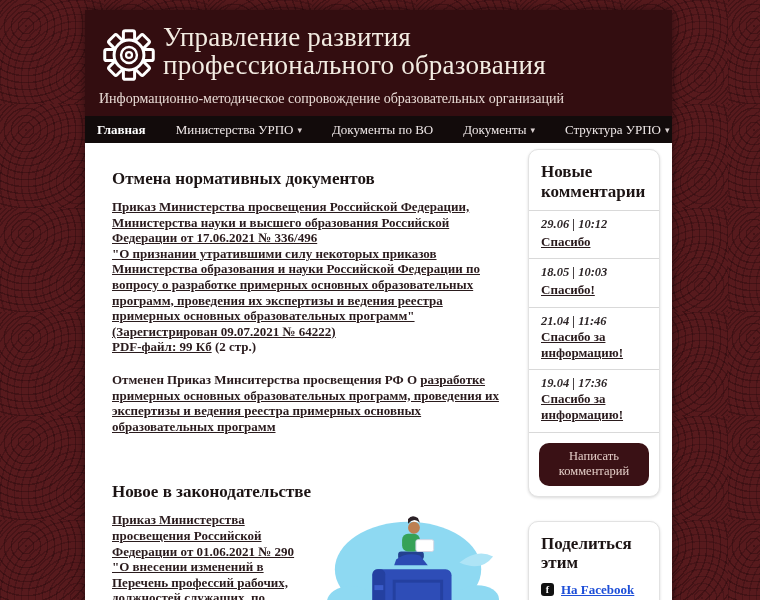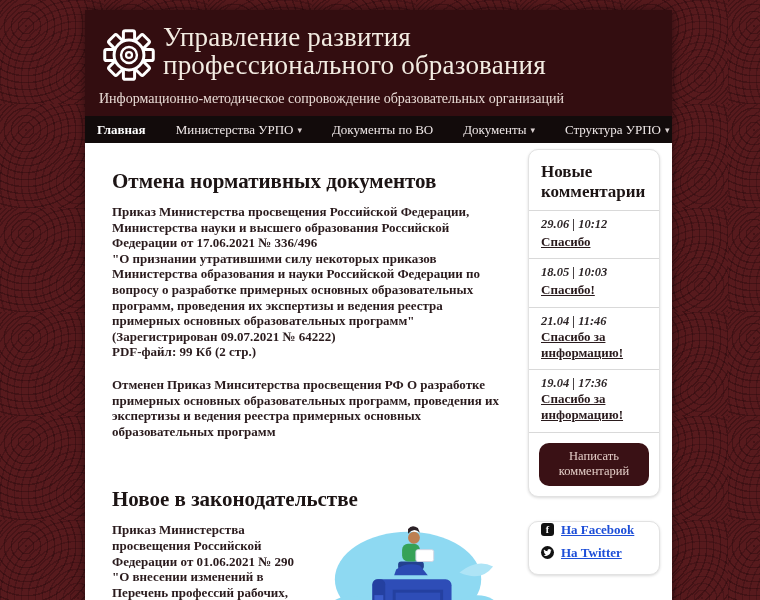--- a/index.html
+++ b/index.html
@@ -23,23 +23,23 @@
 
   
   .nav { background:#120b0b; display:flex; align-items:center; height:27px; padding-left:12px; gap:30px; }
   .nav-item { color:#efe8e8; font-size:13px; cursor:pointer; white-space:nowrap; }
   .nav-item.active { font-weight:700; color:#ffffff; }
   .caret { font-size:9px; position:relative; top:-1px; margin-left:4px; color:#d9cfcf; }
 
   
   .content { display:flex; background:#ffffff; min-height:470px; align-items:flex-start; }
   main { width:435px; padding:0 10px 20px 27px; }
-  h2.art { font-size:21px; font-weight:700; color:#1c1414; margin:26px 0 10px; }
+  h2.art { font-size:17px; font-weight:700; color:#1c1414; margin:26px 0 10px; }
   .body-txt { font-size:13px; font-weight:700; color:#2a1b1d; line-height:1.2; }
-  .body-txt a { color:#2a1b1d; cursor:pointer; }
+  .body-txt a { color:#2a1b1d; text-decoration:underline; cursor:pointer; }
   .p2 { margin-top:17px; }
   .art2-row { display:flex; align-items:flex-start; }
   .art2-txt { width:214px; }
   .art2-illu { width:200px; margin-left:8px; margin-top:-4px; flex:0 0 auto; }
 
   
   aside { width:152px; padding:6px 12px 0 8px; }
   .card { background:#fff; border:1px solid #e2e2e2; border-radius:10px; box-shadow:0 1px 3px rgba(0,0,0,.15); margin-bottom:24px; overflow:hidden; }
   .card h3 { font-size:17px; font-weight:700; color:#1c1414; line-height:1.15; padding:12px 12px 9px; }
   .cmt { border-top:1px solid #d9d9d9; padding:6px 12px 8px; }
@@ -193,20 +193,21 @@
         <div class="cmt">
           <div class="cmt-time">19.04 | 17:36</div>
           <a class="cmt-link">Спасибо за информацию!</a>
         </div>
         <div class="btn-wrap">
           <button class="btn">Написать комментарий</button>
         </div>
       </div>
 
       <div class="card">
+        <h3>Поделиться этим</h3>
         <div class="share-row">
           <span class="sicon">f</span>
           <a class="share-link">На Facebook</a>
         </div>
         <div class="share-row">
           <span class="sicon" style="border-radius:50%;">
               <svg viewBox="0 0 24 24">
                 <path fill="#fff" d="M23 5.1c-.8.4-1.7.7-2.6.8a4.5 4.5 0 0 0 2-2.5c-.9.5-1.8.9-2.8 1.1a4.5 4.5 0 0 0-7.8 3.1c0 .4 0 .7.1 1A12.8 12.8 0 0 1 2.6 4a4.5 4.5 0 0 0 1.4 6A4.4 4.4 0 0 1 2 9.4v.1c0 2.2 1.6 4 3.6 4.4a4.5 4.5 0 0 1-2 .1 4.5 4.5 0 0 0 4.2 3.1A9 9 0 0 1 1 19a12.7 12.7 0 0 0 6.9 2c8.3 0 12.8-6.9 12.8-12.8v-.6c.9-.6 1.6-1.4 2.3-2.5z"></path>
               </svg>
             </span>

